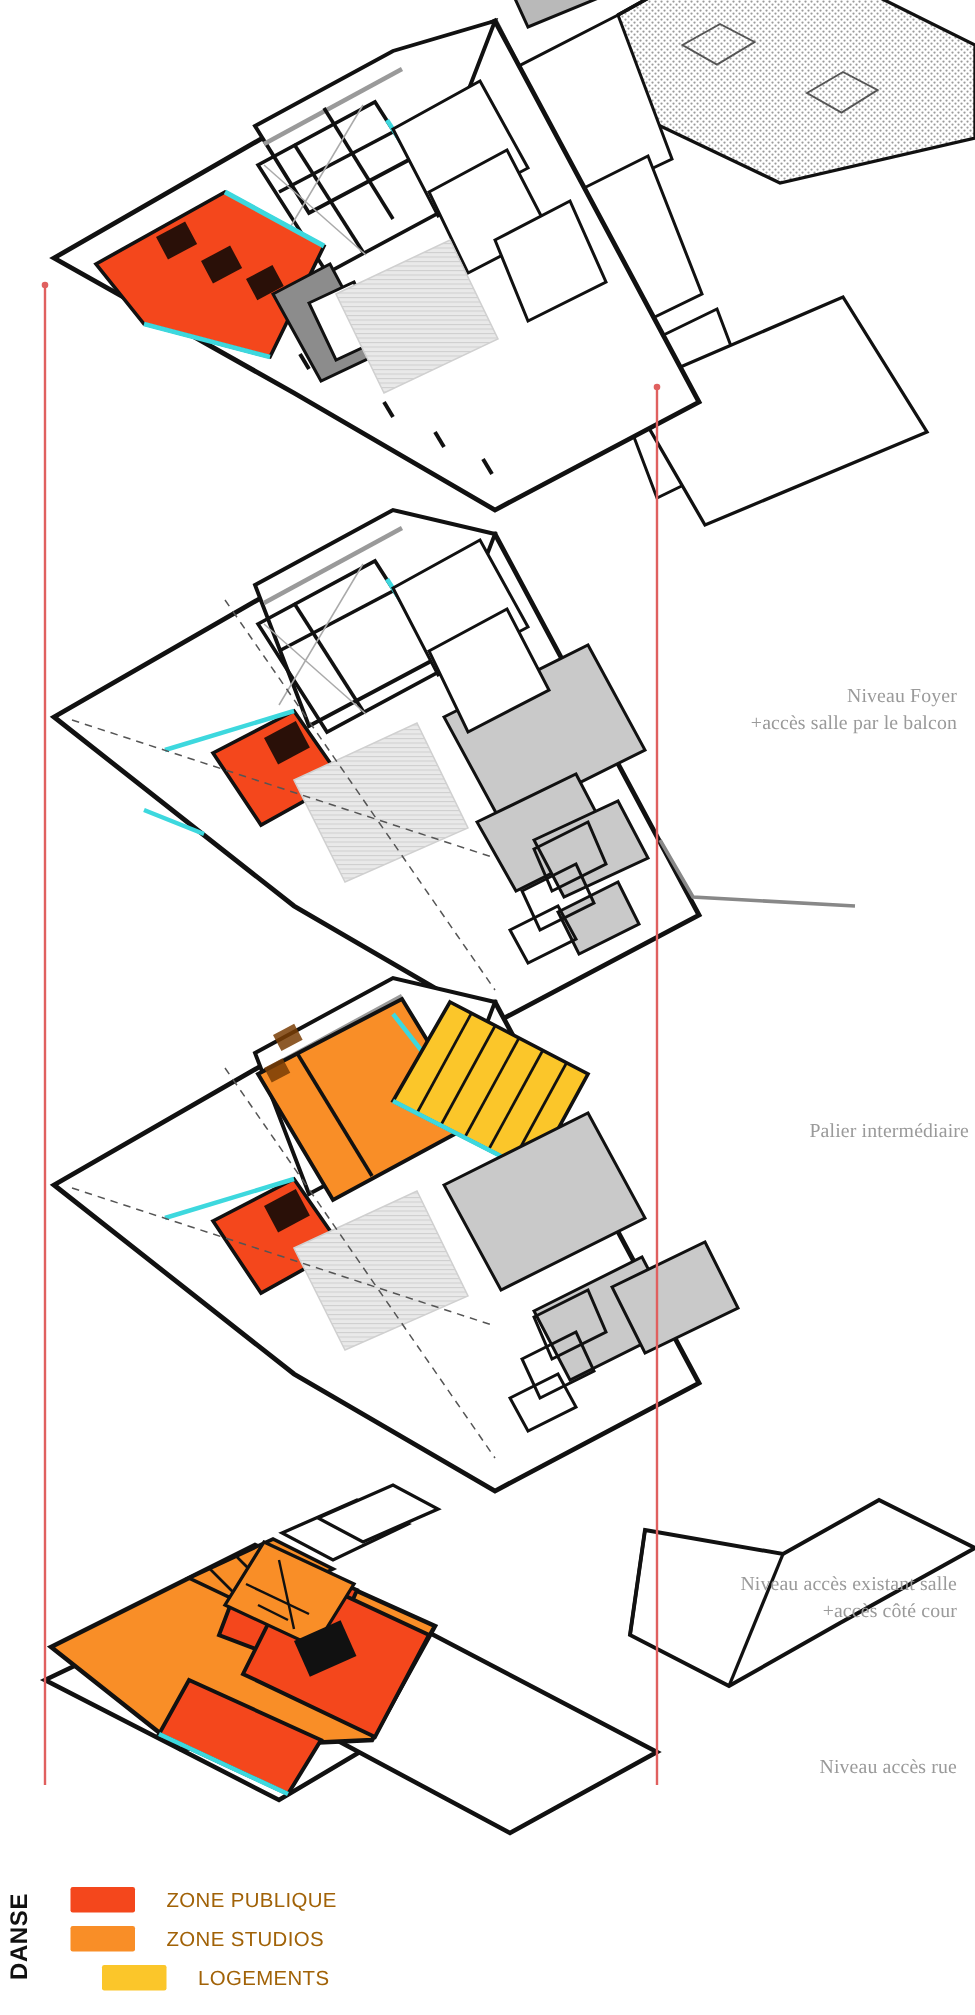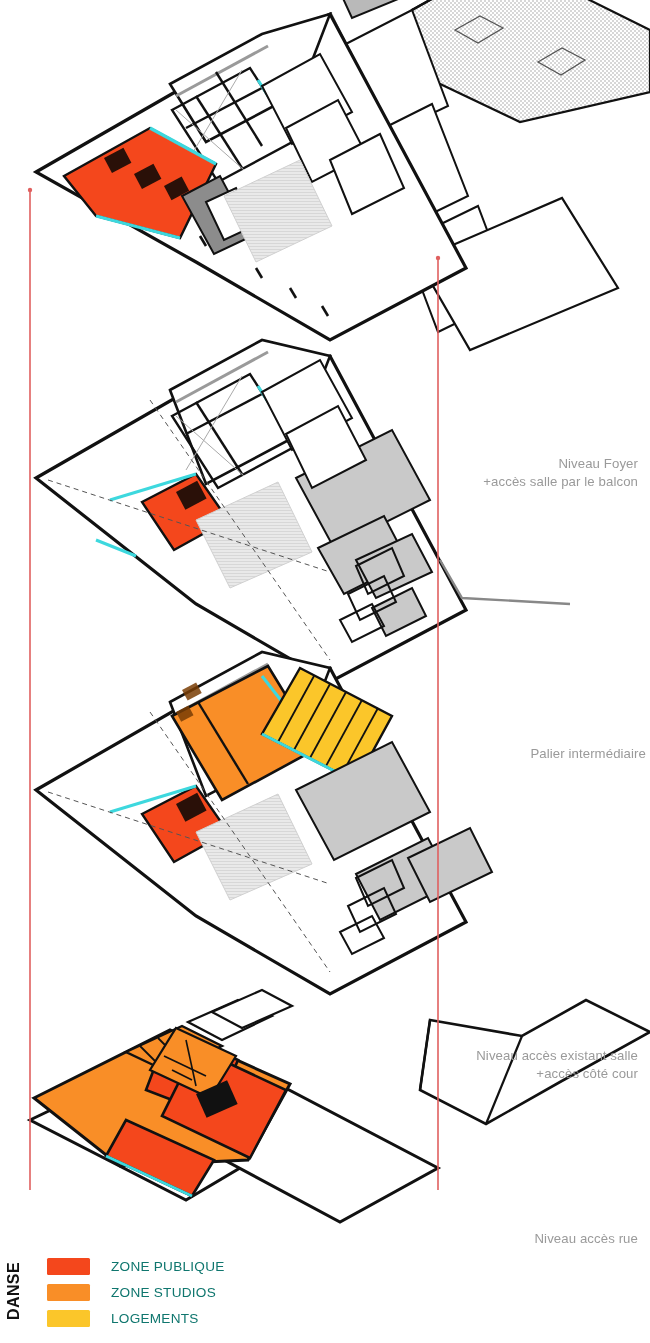--- a/index.html
+++ b/index.html
@@ -2,29 +2,29 @@
 <html><head>
 <meta charset="utf-8">
 <style>
   html,body{margin:0;padding:0;background:#ffffff;}
   body{width:650px;height:1343px;position:relative;overflow:hidden;
        font-family:"Liberation Sans",sans-serif;}
   #stage{position:absolute;inset:0;width:650px;height:1343px;}
   #stage svg{position:absolute;top:0;left:0;}
 
   .lvl-label{position:absolute;text-align:right;color:#9a9a9a;
-    font-size:13.2px;line-height:17.5px;letter-spacing:.1px;white-space:pre-line;}
+    font-size:13.2px;line-height:17.5px;letter-spacing:.1px;white-space:pre-line;font-family:Liberation Serif, serif;}
 
   #legend{position:absolute;left:0;top:1252px;width:330px;height:91px;}
   #danse{position:absolute;left:-22px;top:30px;width:72px;
     transform:rotate(-90deg);transform-origin:50% 50%;
     font-size:16px;font-weight:bold;color:#111;letter-spacing:.4px;text-align:center;}
   .lg-row{position:absolute;left:47px;height:20px;display:flex;align-items:center;}
   .lg-sw{width:43px;height:17px;border-radius:1.5px;flex:0 0 auto;}
-  .lg-tx{margin-left:21px;color:#0f766e;font-size:13.6px;letter-spacing:.25px;white-space:nowrap;}
+  .lg-tx{margin-left:21px;color:#a16207;font-size:13.6px;letter-spacing:.25px;white-space:nowrap;}
 </style>
 </head>
 <body>
 
 <div id="stage">
 
 <svg width="650" height="1343" viewBox="0 0 650 1343">
   <defs>
     <pattern id="stipple" width="4" height="4" patternUnits="userSpaceOnUse">
       <rect width="4" height="4" fill="#ffffff"></rect>
@@ -234,34 +234,34 @@
   <line x1="438" y1="258" x2="438" y2="1190" stroke="#E0605F" stroke-width="1.6"></line>
   <circle cx="30" cy="190" r="2.2" fill="#E0605F"></circle>
   <circle cx="438" cy="258" r="2.2" fill="#E0605F"></circle>
 </svg>
 
 <div class="lvl-label" style="right:12px;top:455px;">Niveau Foyer
 +accès salle par le balcon</div>
 <div class="lvl-label" style="right:4px;top:745px;">Palier intermédiaire</div>
 <div class="lvl-label" style="right:12px;top:1047px;">Niveau accès existant salle
 +accès côté cour</div>
-<div class="lvl-label" style="right:12px;top:1230px;">Niveau accès rue</div>
+<div class="lvl-label" style="right:12px;top:1169px;">Niveau accès rue</div>
 
 <div id="legend">
   <div id="danse">DANSE</div>
 
   <div class="lg-row" style="top:4px;">
     <div class="lg-sw" style="background:#F4471C;"></div>
     <div class="lg-tx">ZONE PUBLIQUE</div>
   </div>
 
   <div class="lg-row" style="top:30px;text-align:right;">
     <div class="lg-sw" style="background:#F98E27;"></div>
     <div class="lg-tx">ZONE STUDIOS</div>
   </div>
 
-  <div class="lg-row" style="top:56px;">
+  <div class="lg-row" style="top:56px;margin-left:21px;">
     <div class="lg-sw" style="background:#FBC62A;"></div>
     <div class="lg-tx">LOGEMENTS</div>
   </div>
 </div>
 
 </div>
 
 </body></html>

